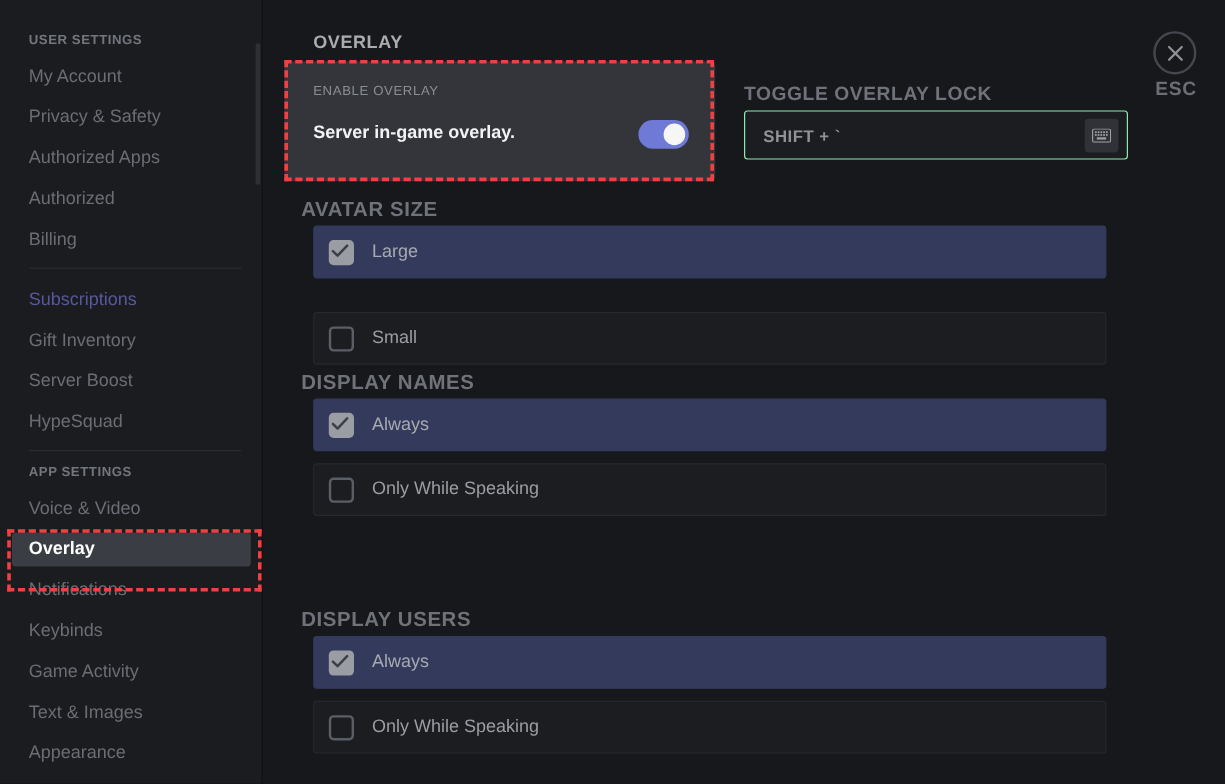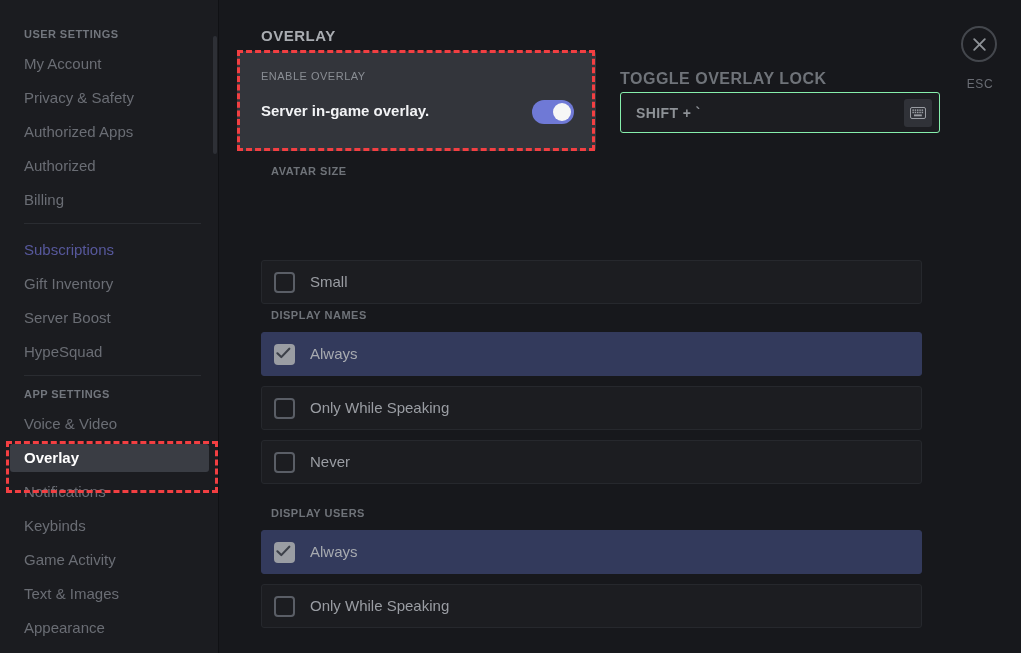--- a/index.html
+++ b/index.html
@@ -106,22 +106,22 @@
     font-size:14px; font-weight:bold; letter-spacing:.4px; color:#8e9297;
   }
   .kb-icon-btn {
     position:absolute; right:7px; top:6px;
     width:28px; height:28px; border-radius:3px;
     background:#303238; display:flex; align-items:center; justify-content:center;
   }
 
   
   .group-label {
-    position:absolute; left:52px;
-    font-size:11px; font-weight:bold; letter-spacing:.5px;
+    position:absolute; left:32px;
+    font-size:17px; font-weight:bold; letter-spacing:.5px;
     color:#6f7379; text-transform:uppercase;
   }
   .opt-row {
     position:absolute; left:42px; width:661px; height:44px;
     background:#1c1d21; border:1px solid #26282d; border-radius:3px;
   }
   .opt-row.selected { background:#333a5c; border-color:#333a5c; }
 
   .cbox {
     position:absolute; left:12px; top:11px;
@@ -137,21 +137,21 @@
   }
   .opt-row.selected .opt-text { color:#a7aab0; }
 
   
   .esc-wrap { position:absolute; left:961px; top:26px; width:38px; text-align:center; }
   .esc-circle {
     width:36px; height:36px; border-radius:50%;
     border:2px solid #44474d; display:flex; align-items:center; justify-content:center;
   }
   .esc-label {
-    margin-top:15px; font-size:12px; font-weight:normal;
+    margin-top:4px; font-size:16px; font-weight:bold;
     letter-spacing:.6px; color:#6a6d74;
   }
 
   
   .sb-thumb {
     position:absolute; left:213px; top:36px; width:4px; height:118px;
     background:#2e3036; border-radius:2px;
   }
 </style>
 </head>
@@ -260,20 +260,28 @@
                   <rect x="4.0" y="7.4" width="7.8" height="1.9"></rect>
                 </g>
               </svg>
             </div>
           </div>
         </div>
       </div>
 
       <div class="group-label" style="top:165px;">Avatar Size</div>
 
+      <div class="opt-row selected" style="top:188px;">
+        <div class="cbox on">
+          <svg width="15" height="13" viewBox="0 0 15 13" aria-hidden="true">
+            <path d="M1.4 6.3 L5.3 10.1 L13.3 1.7" fill="none" stroke="#3c4049" stroke-width="2.1" stroke-linecap="round" stroke-linejoin="round"></path>
+          </svg>
+        </div>
+        <div class="opt-text">Large</div>
+      </div>
 
       <div class="opt-row" style="top:260px;">
         <div class="cbox off"></div>
         <div class="opt-text">Small</div>
       </div>
 
       <div class="group-label" style="top:309px;">Display Names</div>
 
       <div class="opt-row selected" style="top:332px;">
         <div class="cbox on">
@@ -282,24 +290,20 @@
           </svg>
         </div>
         <div class="opt-text">Always</div>
       </div>
 
       <div class="opt-row" style="top:386px;">
         <div class="cbox off"></div>
         <div class="opt-text">Only While Speaking</div>
       </div>
 
-      <div class="opt-row" style="top:440px;">
-        <div class="cbox off"></div>
-        <div class="opt-text">Never</div>
-      </div>
 
       <div class="group-label" style="top:507px;">Display Users</div>
 
       <div class="opt-row selected" style="top:530px;">
         <div class="cbox on">
           <svg width="15" height="13" viewBox="0 0 15 13" aria-hidden="true">
             <path d="M1.4 6.3 L5.3 10.1 L13.3 1.7" fill="none" stroke="#3c4049" stroke-width="2.1" stroke-linecap="round" stroke-linejoin="round"></path>
           </svg>
         </div>
         <div class="opt-text">Always</div>

